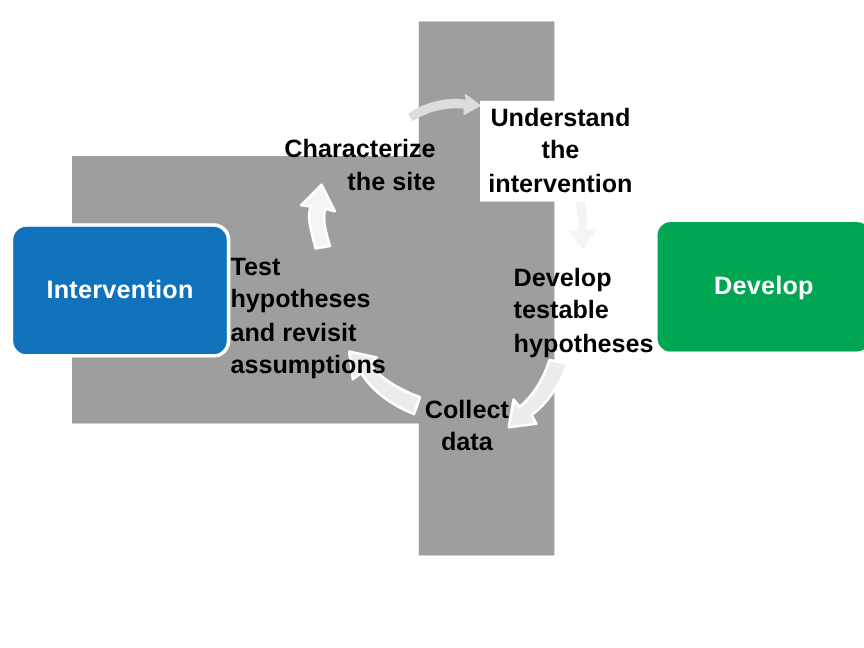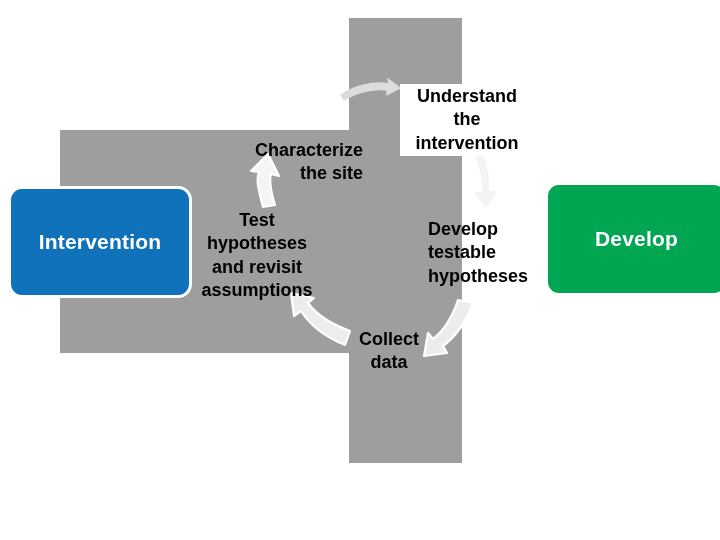--- a/index.html
+++ b/index.html
@@ -51,55 +51,53 @@
     width: 183px;
     height: 114px;
     background: #00a651;
   }
 
   
   .step {
     position: absolute;
     color: #000000;
     font-weight: 700;
-    font-size: 18px;
+    font-size: 21px;
     line-height: 1.30;
     z-index: 5;
     white-space: pre-line;
     background: transparent;
   }
   .step.on-white {
     background: #ffffff;
   }
   #step-characterize {
     left: 200px;
     top: 110px;
     width: 160px;
     text-align: right;
     padding: 1px 3px;
-    margin-top: 28px;
   }
   #step-understand {
     left: 400px;
     top: 84px;
     width: 130px;
     text-align: center;
     padding: 1px 2px;
   }
   #step-develop {
     left: 428px;
     top: 218px;
     width: 125px;
     text-align: left;
   }
   #step-test {
     left: 192px;
     top: 209px;
     width: 130px;
-    text-align: center;
   }
   #step-collect {
     left: 336px;
     top: 328px;
     width: 102px;
     text-align: center;
     padding: 0 2px;
   }
 </style>
 </head>

